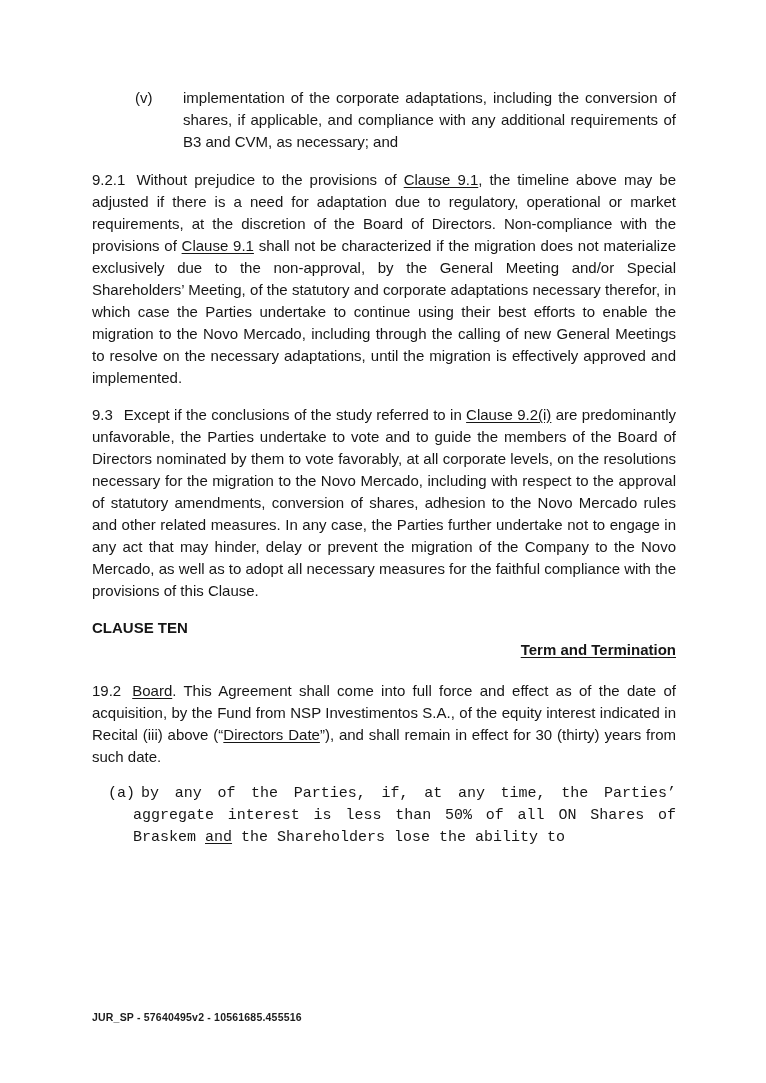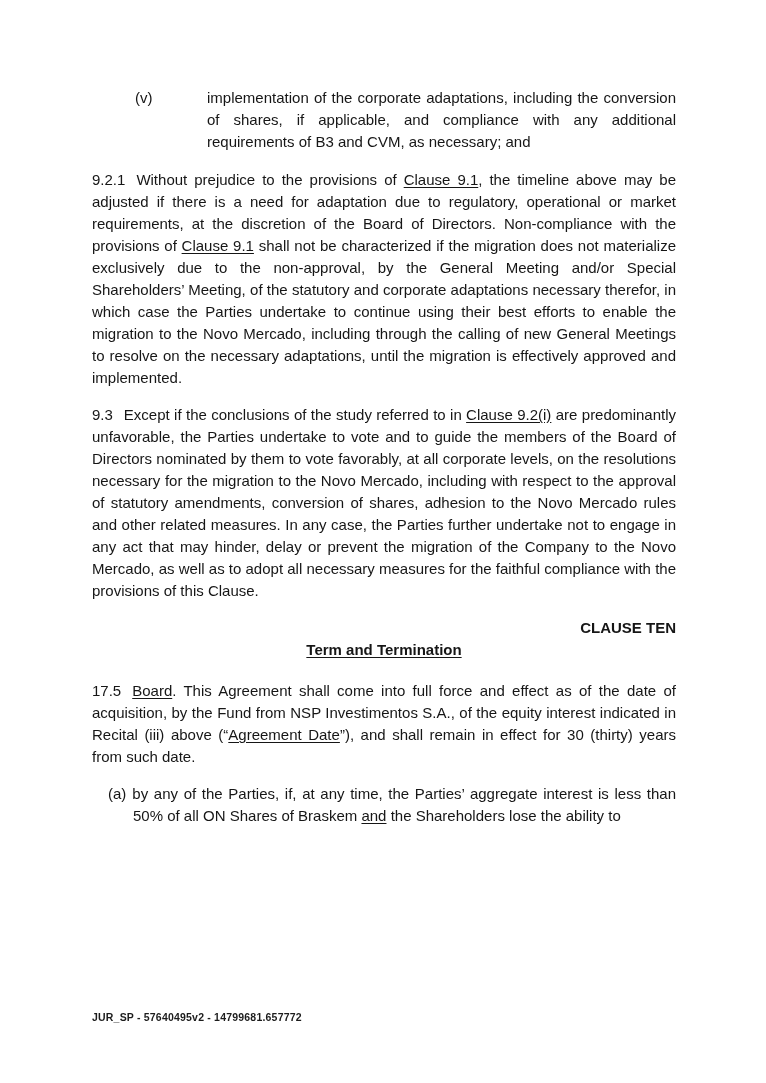--- a/index.html
+++ b/index.html
@@ -25,37 +25,38 @@
     margin: 0 0 15px 0;
     text-align: justify;
   }
   .pnum { margin-right: 11px; }
   .u { text-decoration: underline; text-underline-offset: 2px; }
   .hang {
     display: flex;
     margin: 0 0 16px 43px;
   }
   .hang .marker { flex: none; width: 48px; }
-  .hang .htext { flex: 1; text-align: justify; margin-left: 24px; }
+  .hang .htext { flex: 1; text-align: justify; }
   .heading {
     margin: 0;
-    text-align: right;
+    text-align: left;
     font-weight: bold;
   }
   .subheading {
     margin: 0 0 19px 0;
-    text-align: center;
+    text-align: right;
     font-weight: bold;
   }
   .subheading span { text-decoration: underline; text-underline-offset: 2px; }
   .item-a {
     margin: 7px 0 0 41px;
     padding: 0;
     text-indent: -25px;
     text-align: justify;
+    font-family: Liberation Mono, monospace;
   }
   .item-a .marker { margin-right: 6px; }
   .footer-ref {
     position: absolute;
     left: 92px;
     top: 1011px;
     font-size: 10.5px;
     line-height: 13px;
     font-weight: bold;
     letter-spacing: 0.2px;
@@ -74,21 +75,21 @@
     </div>
 
 
     <p class="para"><span class="pnum">9.2.1</span><span>Without prejudice to the provisions of </span><span class="u">Clause 9.1</span><span>, the timeline above may be adjusted if there is a need for adaptation due to regulatory, operational or market requirements, at the discretion of the Board of Directors. Non-compliance with the provisions of </span><span class="u">Clause 9.1</span><span> shall not be characterized if the migration does not materialize exclusively due to the non-approval, by the General Meeting and/or Special Shareholders’ Meeting, of the statutory and corporate adaptations necessary therefor, in which case the Parties undertake to continue using their best efforts to enable the migration to the Novo Mercado, including through the calling of new General Meetings to resolve on the necessary adaptations, until the migration is effectively approved and implemented.</span></p>
 
     <p class="para"><span class="pnum">9.3</span><span>Except if the conclusions of the study referred to in </span><span class="u">Clause 9.2(i)</span><span> are predominantly unfavorable, the Parties undertake to vote and to guide the members of the Board of Directors nominated by them to vote favorably, at all corporate levels, on the resolutions necessary for the migration to the Novo Mercado, including with respect to the approval of statutory amendments, conversion of shares, adhesion to the Novo Mercado rules and other related measures. In any case, the Parties further undertake not to engage in any act that may hinder, delay or prevent the migration of the Company to the Novo Mercado, as well as to adopt all necessary measures for the faithful compliance with the provisions of this Clause.</span></p>
 
     <p class="heading">CLAUSE TEN</p>
     <p class="subheading"><span>Term and Termination</span></p>
 
-    <p class="para"><span class="pnum">17.5</span><span class="u">Board</span><span>. This Agreement shall come into full force and effect as of the date of acquisition, by the Fund from NSP Investimentos S.A., of the equity interest indicated in Recital (iii) above (“</span><span class="u">Agreement Date</span><span>”), and shall remain in effect for 30 (thirty) years from such date.</span></p>
+    <p class="para"><span class="pnum">19.2</span><span class="u">Board</span><span>. This Agreement shall come into full force and effect as of the date of acquisition, by the Fund from NSP Investimentos S.A., of the equity interest indicated in Recital (iii) above (“</span><span class="u">Directors Date</span><span>”), and shall remain in effect for 30 (thirty) years from such date.</span></p>
 
 
     <p class="para item-a"><span class="marker">(a)</span><span>by any of the Parties, if, at any time, the Parties’ aggregate interest is less than 50% of all ON Shares of Braskem </span><span class="u">and</span><span> the Shareholders lose the ability to</span></p>
 
   </div>
 
-  <div class="footer-ref">JUR_SP - 57640495v2 - 14799681.657772</div>
+  <div class="footer-ref">JUR_SP - 57640495v2 - 10561685.455516</div>
 </div>
 
 </body></html>

